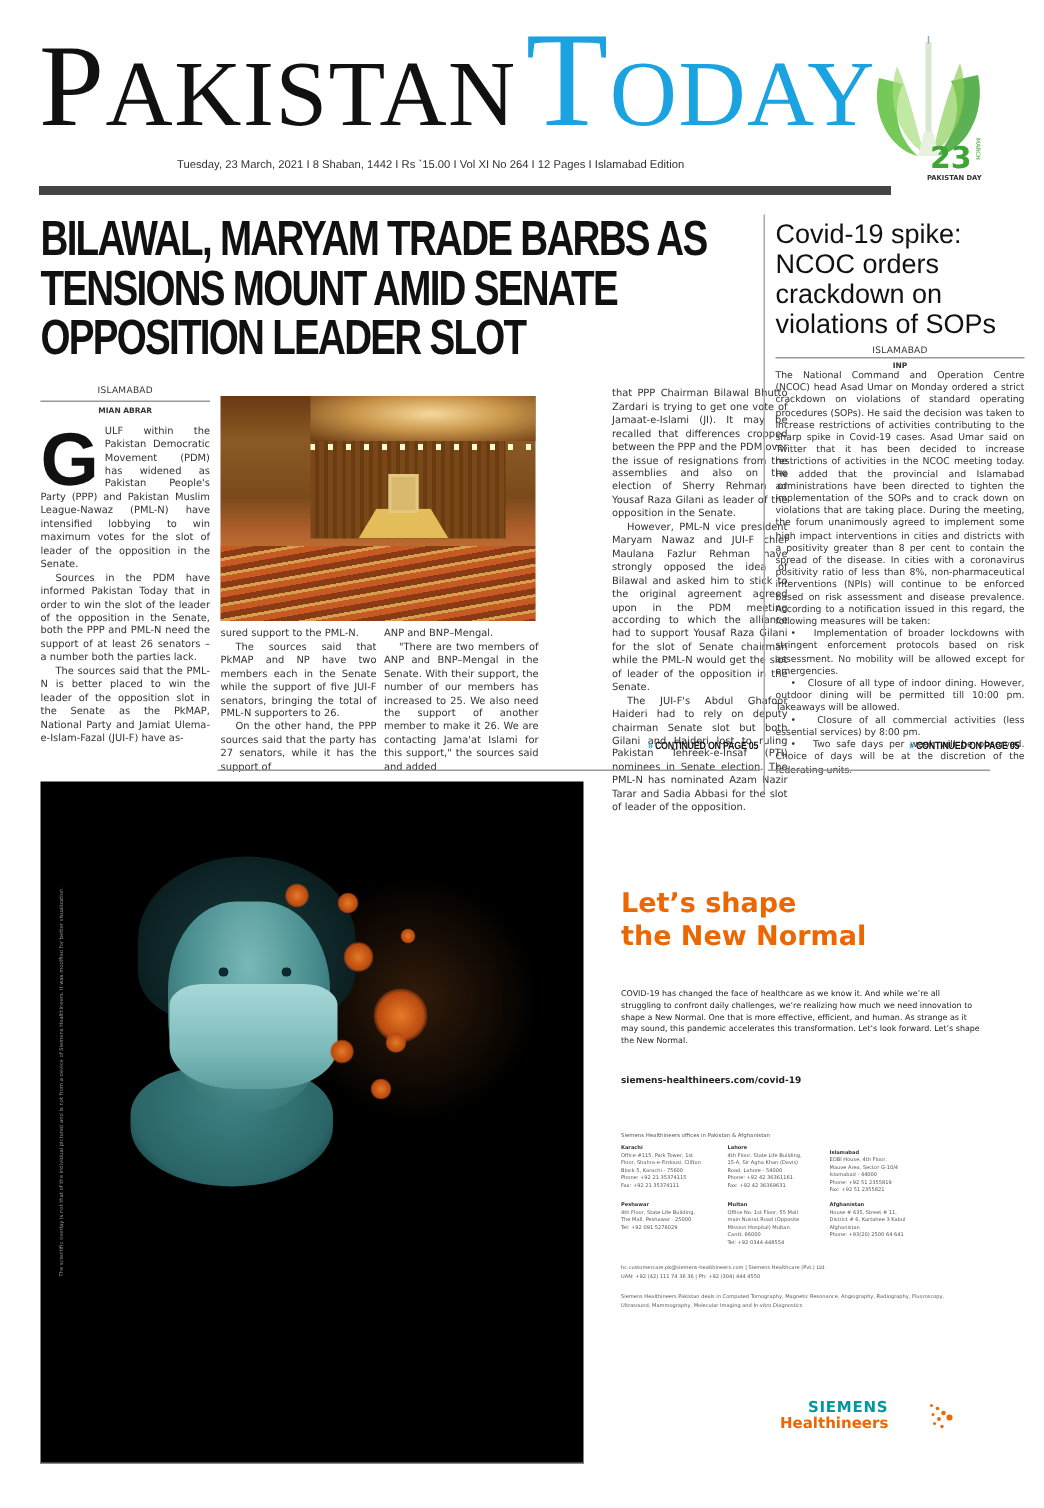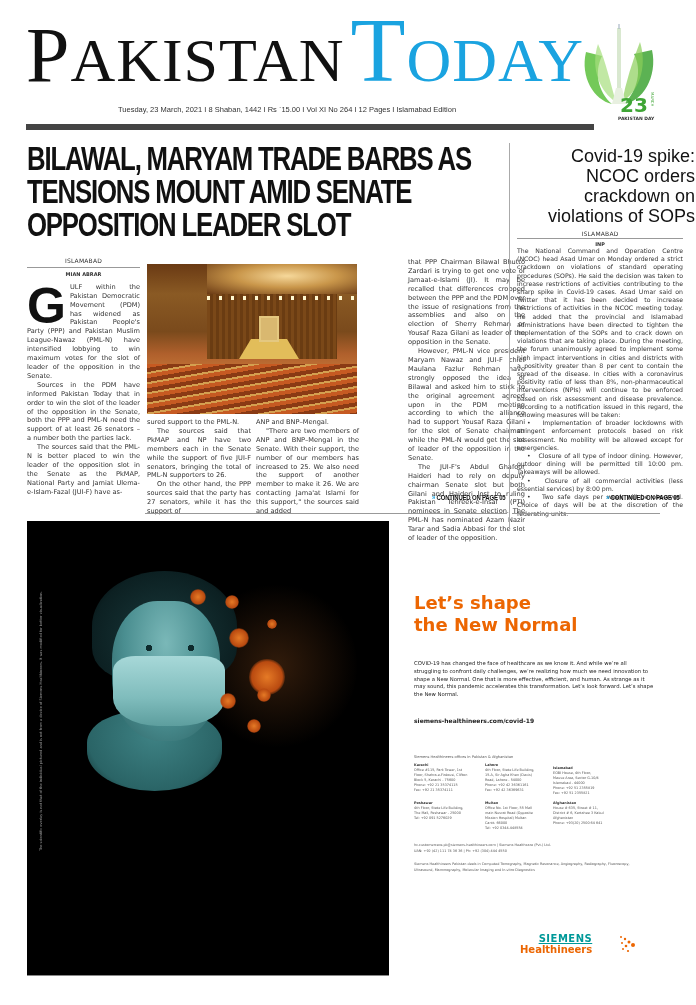--- a/index.html
+++ b/index.html
@@ -4,21 +4,21 @@
 <style>
   * { box-sizing: border-box; margin: 0; padding: 0; }
   html, body { width: 696px; height: 1005px; background: #fff; overflow: hidden; }
   body { position: relative; font-family: "DejaVu Sans", sans-serif; color: #222; }
 
   
   .masthead { position: absolute; left: 0; top: 0; width: 696px; height: 126px; }
   .mast-title { position: absolute; left: 26px; top: 14px; height: 82px; white-space: nowrap; }
   .mast-pak { font-family: "Liberation Serif", serif; color: #111; font-size: 62px; letter-spacing: 1px; line-height: 82px; }
   .mast-pak .cap { font-size: 78px; }
-  .mast-today { font-family: "Liberation Serif", serif; color: #1aa3e0; font-size: 62px; letter-spacing: 1px; line-height: 68px; margin-left: 6px; }
+  .mast-today { font-family: "Liberation Serif", serif; color: #1aa3e0; font-size: 62px; letter-spacing: 1px; line-height: 80px; margin-left: 6px; }
   .mast-today .cap { font-size: 90px; }
   .dateline { position: absolute; left: 118px; top: 105px; font-family: "Liberation Sans", sans-serif; font-size: 7.5px; color: #333; white-space: nowrap; }
   .pakday-badge { position: absolute; left: 580px; top: 22px; width: 78px; height: 100px; }
   .topbar { position: absolute; left: 26px; top: 124px; width: 568px; height: 6px; background: #444; }
 
   
   .lead-headline { position: absolute; left: 27px; top: 142px; width: 480px; font-family: "Liberation Sans", sans-serif; font-weight: bold; font-size: 33px; line-height: 33px; letter-spacing: -1.5px; color: #111; transform: scaleX(0.78); transform-origin: left top; width: 620px; text-transform: uppercase; }
   .col { position: absolute; font-family: "DejaVu Sans", sans-serif; font-size: 6.6px; line-height: 8.9px; color: #333; text-align: justify; }
   .col p { text-indent: 10px; }
   .col p.noindent { text-indent: 0; }
@@ -31,21 +31,21 @@
   .photo-panel { position: absolute; left: 60px; top: 30px; width: 130px; height: 65px; background: repeating-linear-gradient(90deg, #7a4818 0 3px, #6a3c12 3px 6px); }
   .photo-portrait { position: absolute; left: 112px; top: 52px; width: 20px; height: 26px; background: #d9b870; border: 2px solid #e4c880; }
   .photo-steps { position: absolute; left: 92px; top: 75px; width: 60px; height: 20px; background: #e2bd5a; clip-path: polygon(20% 0, 80% 0, 100% 100%, 0 100%); }
   .photo-seats { position: absolute; left: 0; top: 100px; width: 210px; height: 50px; background: repeating-linear-gradient(170deg, #c65a22 0 4px, #8a3a14 4px 8px, #d4a050 8px 10px); }
   .photo-lights { position: absolute; left: 60px; top: 32px; width: 160px; height: 4px; background: repeating-linear-gradient(90deg, #fff8d0 0 3px, transparent 3px 12px); }
   .continued { position: absolute; font-family: "Liberation Sans", sans-serif; font-weight: bold; font-size: 7px; color: #111; letter-spacing: -0.2px; transform: scaleX(0.85); transform-origin: right top; white-space: nowrap; }
   .continued .arrow { color: #1aa3e0; }
 
   
   .side-rule { position: absolute; left: 509px; top: 143px; width: 1px; height: 385px; background: #aaa; }
-  .side-headline { position: absolute; left: 517px; top: 146px; width: 178px; font-family: "Liberation Sans", sans-serif; font-size: 18px; line-height: 20px; color: #111; font-weight: 500; text-align: right; }
+  .side-headline { position: absolute; left: 517px; top: 146px; width: 178px; font-family: "Liberation Sans", sans-serif; font-size: 18px; line-height: 20px; color: #111; font-weight: 500; }
   .side-byline { position: absolute; left: 517px; top: 230px; width: 166px; }
   .side-body { left: 517px; top: 247px; width: 166px; font-size: 6.2px; line-height: 8.2px; }
   .side-body p { text-indent: 0; }
   .side-body .bullet { text-indent: 10px; }
   .bottom-rule-l { position: absolute; left: 145px; top: 513px; width: 362px; height: 1px; background: #999; }
   .bottom-rule-r { position: absolute; left: 512px; top: 513px; width: 148px; height: 1px; background: #999; }
 
   
   .ad-image { position: absolute; left: 27px; top: 521px; width: 362px; height: 455px; background: #000; overflow: hidden; border-bottom: 1px solid #888; }
   .ad-glow { position: absolute; left: 170px; top: 60px; width: 160px; height: 170px; border-radius: 50%; background: radial-gradient(circle, rgba(90,50,20,0.55) 0%, rgba(0,0,0,0) 70%); }
@@ -59,21 +59,21 @@
 
   .ad-title { position: absolute; left: 414px; top: 592px; font-family: "DejaVu Sans", sans-serif; font-weight: bold; font-size: 18px; line-height: 22px; color: #ec6602; }
   .ad-body { position: absolute; left: 414px; top: 660px; width: 240px; font-size: 5.3px; line-height: 7.8px; color: #222; }
   .ad-url { position: absolute; left: 414px; top: 717px; font-size: 6px; font-weight: bold; color: #222; }
   .ad-offices-title { position: absolute; left: 414px; top: 755px; font-size: 3.6px; color: #555; }
   .office { position: absolute; font-size: 3.4px; line-height: 5px; color: #555; width: 70px; }
   .office .city { font-weight: bold; color: #333; }
   .ad-contact { position: absolute; left: 414px; top: 843px; font-size: 3.4px; line-height: 5.5px; color: #555; }
   .ad-fields { position: absolute; left: 414px; top: 862px; width: 230px; font-size: 3.4px; line-height: 5.5px; color: #555; }
   .ad-logo { position: absolute; left: 520px; top: 933px; text-align: right; font-family: "DejaVu Sans", sans-serif; font-weight: bold; }
-  .ad-logo .siemens { font-size: 10px; color: #009999; letter-spacing: 0.5px; line-height: 11px; text-decoration: underline; }
+  .ad-logo .siemens { font-size: 10px; color: #009999; letter-spacing: 0.5px; line-height: 11px; }
   .ad-logo .health { font-size: 10px; color: #ec6602; line-height: 11px; text-align: right; }
   .ad-logo-dots { position: absolute; left: 618px; top: 934px; width: 18px; height: 20px; }
 </style>
 </head>
 <body>
 
 <header class="masthead">
   <div class="mast-title">
     <span class="mast-pak"><span class="cap">P</span><span>AKISTAN</span></span><span class="mast-today"><span class="cap">T</span><span>ODAY</span></span>
   </div>

